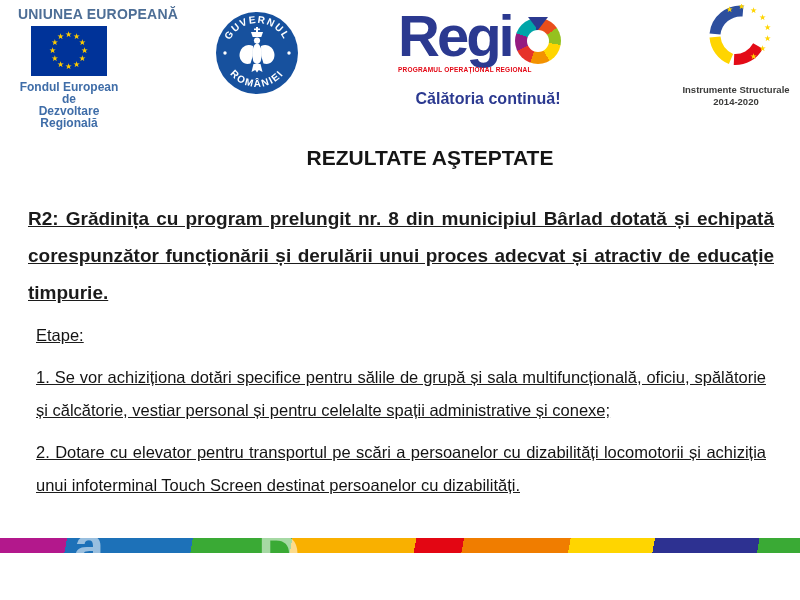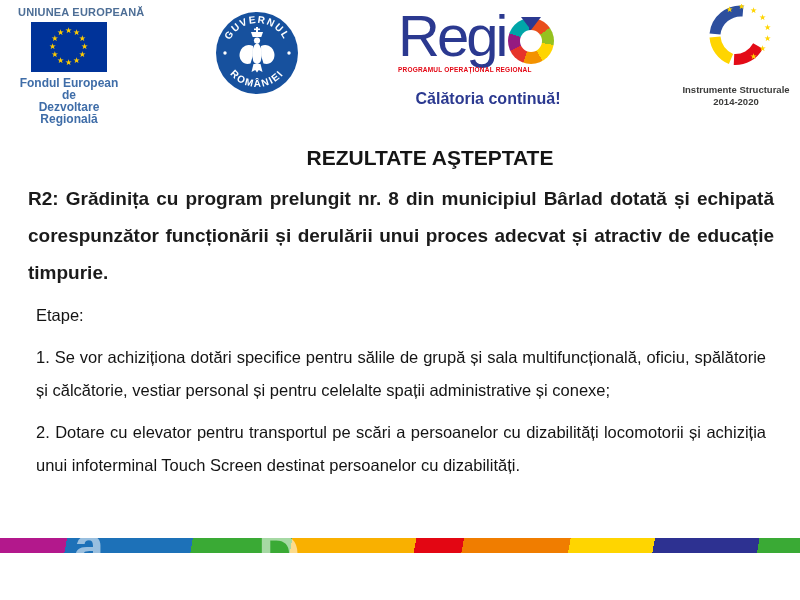--- a/index.html
+++ b/index.html
@@ -7,51 +7,51 @@
     width:800px;height:600px;background:#ffffff;
     font-family:"Liberation Sans", sans-serif;
     position:relative;overflow:hidden;color:#1c1c1c;
   }
   .slide{position:absolute;inset:0;}
 
   
   .logo-band{position:absolute;top:0;left:0;width:800px;height:110px;}
 
   .eu-logo{position:absolute;left:18px;top:6px;width:102px;text-align:center;}
-  .eu-heading{font-size:11px;font-weight:700;color:#4d6e96;letter-spacing:.2px;white-space:nowrap;}
+  .eu-heading{font-size:14px;font-weight:700;color:#4d6e96;letter-spacing:.2px;white-space:nowrap;}
   .eu-flag{position:relative;width:76px;height:50px;background:#003399;margin:4px auto 5px auto;}
   .eu-star{position:absolute;font-size:8px;line-height:8px;color:#ffcc00;}
   .eu-sub{font-size:12px;line-height:12px;font-weight:700;color:#3f6da8;}
 
   .gov-logo{position:absolute;left:214px;top:10px;width:86px;height:86px;}
 
   .regio-logo{position:absolute;left:398px;top:10px;width:196px;}
   .regio-word{display:flex;align-items:flex-start;}
-  .regio-regi{font-size:58px;line-height:52px;font-weight:400;color:#2b3990;letter-spacing:-3px;}
+  .regio-regi{font-size:58px;line-height:52px;font-weight:700;color:#2b3990;letter-spacing:-3px;}
   .regio-o{position:relative;width:46px;height:46px;margin-top:8px;margin-left:3px;border-radius:50%;
     background:conic-gradient(from 0deg,
       #e94e1b 8deg 55deg, #95c11f 55deg 100deg, #ffd500 100deg 150deg,
       #f39200 150deg 200deg, #e6332a 200deg 245deg, #951b81 245deg 290deg,
       #00a5a8 290deg 352deg, #2b3990 352deg 360deg);}
   .regio-o::after{content:"";position:absolute;left:12px;top:12px;width:22px;height:22px;border-radius:50%;background:#fff;}
   .regio-o::before{content:"";position:absolute;left:50%;top:-1px;transform:translateX(-50%);
     border-left:10px solid transparent;border-right:10px solid transparent;border-top:13px solid #2b3990;z-index:2;}
   .regio-program{font-size:6.5px;font-weight:700;color:#e30613;letter-spacing:.2px;margin-top:2px;white-space:nowrap;}
   .regio-tagline{font-size:16px;font-weight:700;color:#2b3990;text-align:center;margin-top:17px;width:180px;}
 
   .str-logo{position:absolute;left:672px;top:4px;width:128px;text-align:center;}
   .str-swirl{display:block;margin:0 auto;}
   .str-text{font-size:9.5px;line-height:11.5px;font-weight:700;color:#3b3b3a;margin-top:18px;}
 
   
   .slide-title{position:absolute;top:146px;left:0;width:800px;text-align:center;
     font-size:21px;font-weight:700;color:#151515;letter-spacing:0;padding-left:30px;}
 
   
-  .body-text{position:absolute;left:28px;top:180px;width:746px;}
+  .body-text{position:absolute;left:28px;top:200px;width:746px;text-decoration:underline;}
   .p-main{font-size:19px;line-height:37px;font-weight:700;text-align:justify;margin:0;color:#1b1b1b;}
   .p-small{font-size:16.5px;line-height:33.5px;font-weight:400;text-align:justify;margin:8px;color:#141414;}
 
   
   .footer-stripe{position:absolute;left:0;top:538px;width:800px;height:15px;background:#ccc;}
   .watermark{position:absolute;font-weight:700;color:rgba(255,255,255,.55);pointer-events:none;z-index:3;}
   .wm1{left:74px;top:514px;font-size:54px;}
   .wm2{left:258px;top:520px;font-size:58px;}
   .footer-links{position:absolute;left:0;top:564px;width:800px;display:flex;justify-content:center;align-items:center;
     gap:34px;font-size:13.5px;font-weight:700;color:#111;margin-top:37px;}

